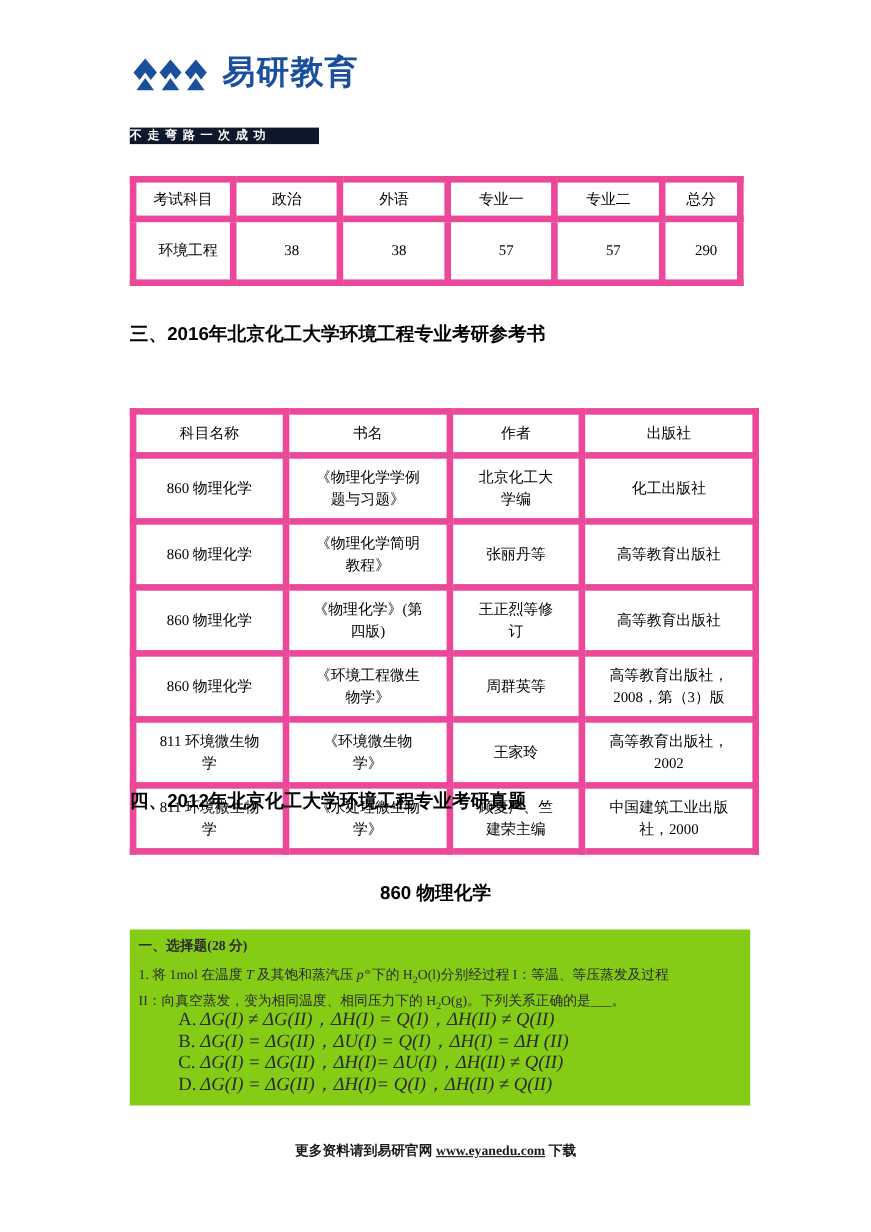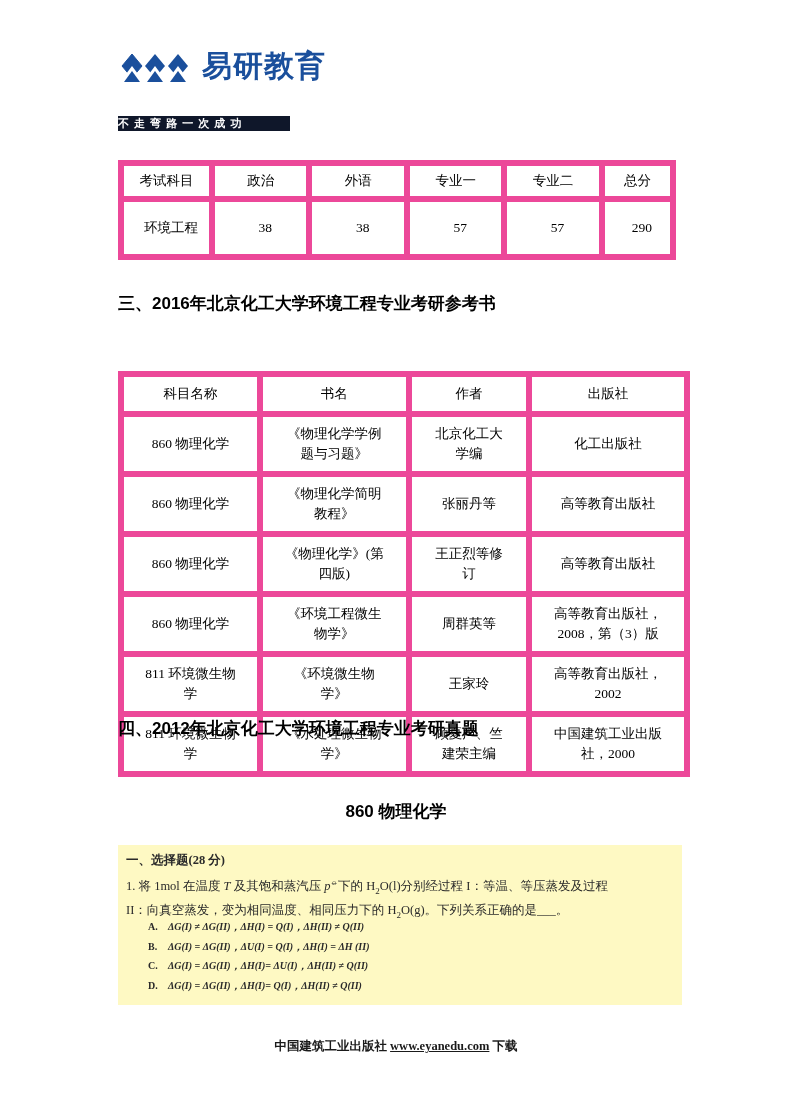--- a/index.html
+++ b/index.html
@@ -130,21 +130,21 @@
   #book-table tr.head td { height: 22px; }
   #book-table tr.body td { height: 42px; }
 
   
   .scan {
     position: absolute;
     left: 118px;
     top: 845px;
     width: 564px;
     height: 160px;
-    background: #fef9c3;
+    background: #84cc16;
     color: #2a2a2a;
     font-family: "Liberation Serif", "DejaVu Serif", serif;
   }
   .scan-sec {
     position: absolute;
     left: 8px;
     top: 7px;
     font-size: 12.5px;
     font-weight: bold;
     white-space: nowrap;
@@ -155,26 +155,25 @@
     top: 28px;
     width: 552px;
     font-size: 12.5px;
     line-height: 19px;
   }
   .scan-q sub { font-size: 9px; }
   .scan-q sup { font-size: 9px; }
   .scan-q i { font-family: "Liberation Serif", "DejaVu Serif", serif; }
   .opts {
     position: absolute;
-    left: 30px;
+    left: 44px;
     top: 72px;
     width: 520px;
-    font-size: 10px;
+    font-size: 17px;
     line-height: 19.5px;
-    font-weight: bold;
   }
   .opt { white-space: nowrap; }
   .opt .lbl { display: inline-block; width: 20px; }
   .opt i { font-style: italic; }
 
   
   .footer {
     position: absolute;
     left: 0;
     top: 1038px;
@@ -303,16 +302,16 @@
       <div class="opt">
         <span class="lbl">C.</span><i>ΔG(I) = ΔG(II)，ΔH(I)= ΔU(I)，ΔH(II) ≠ Q(II)</i>
       </div>
       <div class="opt">
         <span class="lbl">D.</span><i>ΔG(I) = ΔG(II)，ΔH(I)= Q(I)，ΔH(II) ≠ Q(II)</i>
       </div>
     </div>
   </div>
 
   <div class="footer">
-    <span>中国建筑工业出版社 </span><span class="url">www.eyanedu.com</span><span> 下载</span>
+    <span>更多资料请到易研官网 </span><span class="url">www.eyanedu.com</span><span> 下载</span>
   </div>
 
 </div>
 
 </body></html>

